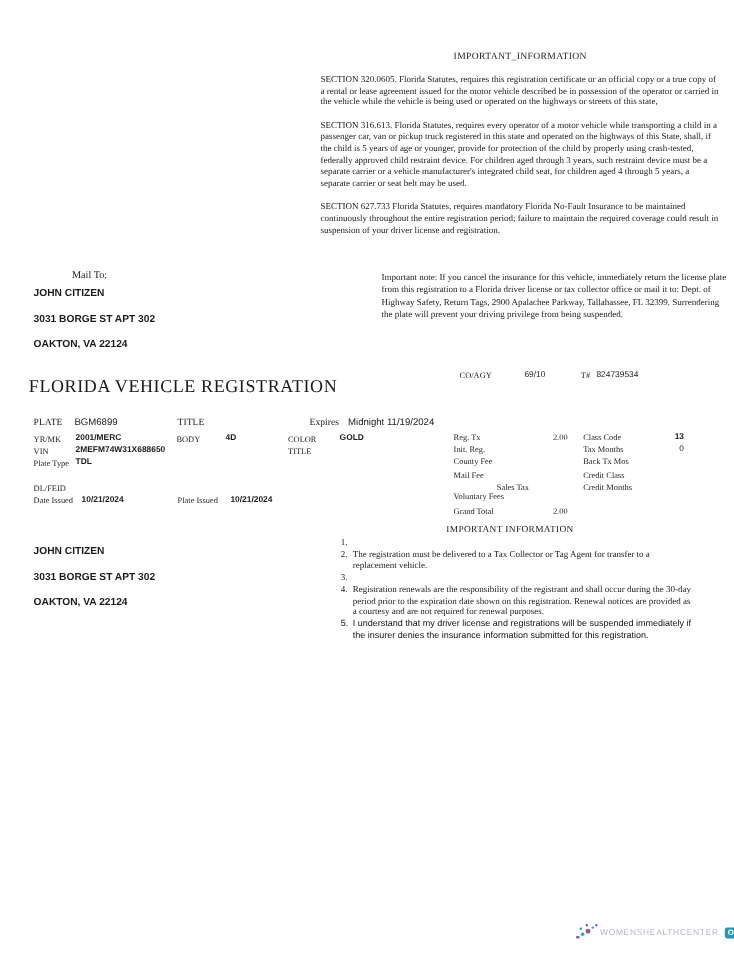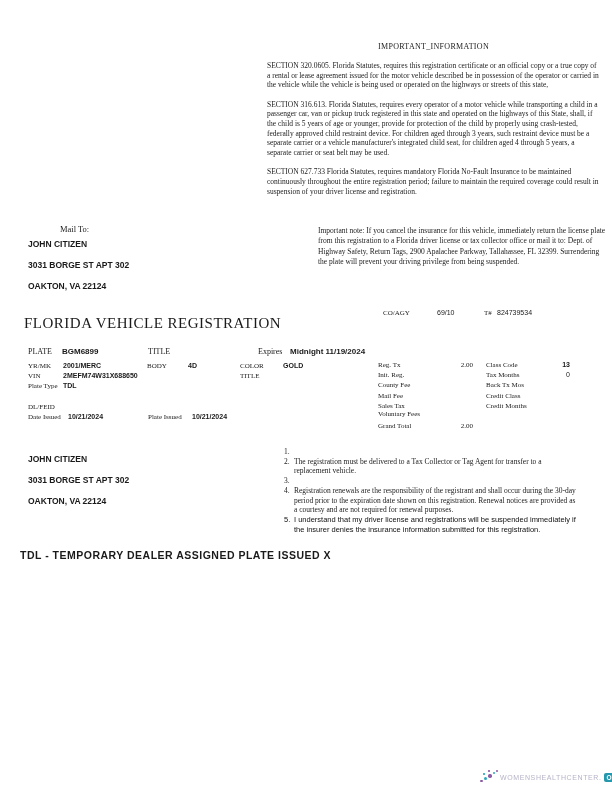--- a/index.html
+++ b/index.html
@@ -27,37 +27,37 @@
   
   .coagy-label{left:383px;top:309px;font-size:7px;}
   .coagy-value{left:437px;top:309px;font-size:7px;}
   .t-label{left:484px;top:309px;font-size:7px;}
   .t-value{left:497px;top:309px;font-size:7px;}
 
   .doc-title{position:absolute;left:24px;top:315px;font-size:15px;letter-spacing:.5px;font-weight:normal;margin:0;}
 
   
   .lab8{font-size:8px;}
-  .val8{font-size:8px;font-weight:bold;}
+  .val8{font-size:8px;font-weight:normal;}
   .plate-label{left:28px;top:347px;}
   .plate-value{left:62px;top:347px;}
   .decal-label{left:148px;top:347px;}
   .expires-label{left:258px;top:347px;}
   .expires-value{left:290px;top:347px;}
 
   
   .lab7{font-size:7px;}
   .val7{font-size:7px;font-weight:bold;font-family:"Liberation Sans", sans-serif;}
   .r1{top:362px;} .r2{top:372px;} .r3{top:382px;} .r4{top:403px;} .r5{top:413px;}
 
   
   .feecol{position:absolute;left:378px;top:361px;width:95px;}
   .codecol{position:absolute;left:486px;top:361px;width:84px;}
   .fcrow{display:flex;justify-content:space-between;height:10.2px;font-size:7px;}
-  .fcrow.tight{height:8.4px;}
+  .fcrow.tight{height:8.4px;margin-left:36px;}
   .fcrow.gap{margin-top:1.5px;}
   .fcval{font-family:"Liberation Serif", serif;}
   .fcval.bsans{font-family:"Liberation Sans", sans-serif;font-weight:bold;}
   .fcval.rsans{font-family:"Liberation Sans", sans-serif;}
 
   
   .info-heading{position:absolute;left:285px;top:436px;width:280px;text-align:center;font-size:7.8px;letter-spacing:.3px;}
   .info-list{position:absolute;left:284px;top:447px;width:292px;}
   .info-item{display:flex;font-size:7.5px;line-height:9.7px;color:#222;}
   .info-item .num{width:10px;flex:0 0 10px;}
@@ -185,20 +185,21 @@
     <div class="fcrow">
       <span>Credit Class</span>
       <span class="fcval rsans"></span>
     </div>
     <div class="fcrow">
       <span>Credit Months</span>
       <span class="fcval rsans"></span>
     </div>
   </div>
 
+  <div class="info-heading serif">IMPORTANT INFORMATION</div>
   <div class="info-list">
     <div class="info-item">
       <span class="num">1.</span>
     </div>
     <div class="info-item">
       <span class="num">2.</span>
       <span>The registration must be delivered to a Tax Collector or Tag Agent for transfer to a replacement vehicle.</span>
     </div>
     <div class="info-item">
       <span class="num">3.</span>
@@ -210,21 +211,20 @@
     <div class="info-item sans">
       <span class="num">5.</span>
       <span>I understand that my driver license and registrations will be suspended immediately if the insurer denies the insurance information submitted for this registration.</span>
     </div>
   </div>
 
   <span class="abs sans b reg-name">JOHN CITIZEN</span>
   <span class="abs sans b reg-addr1">3031 BORGE ST APT 302</span>
   <span class="abs sans b reg-addr2">OAKTON, VA 22124</span>
 
-  <div class="tdl-line">TDL - TEMPORARY DEALER ASSIGNED PLATE ISSUED X</div>
 
   <div class="logo">
     <span class="sparkle">
       <span class="dot d1"></span>
         <span class="dot d2"></span>
         <span class="dot d3"></span>
       <span class="dot d4"></span>
         <span class="dot d5"></span>
         <span class="dot d6"></span>
         <span class="dot d7"></span>

